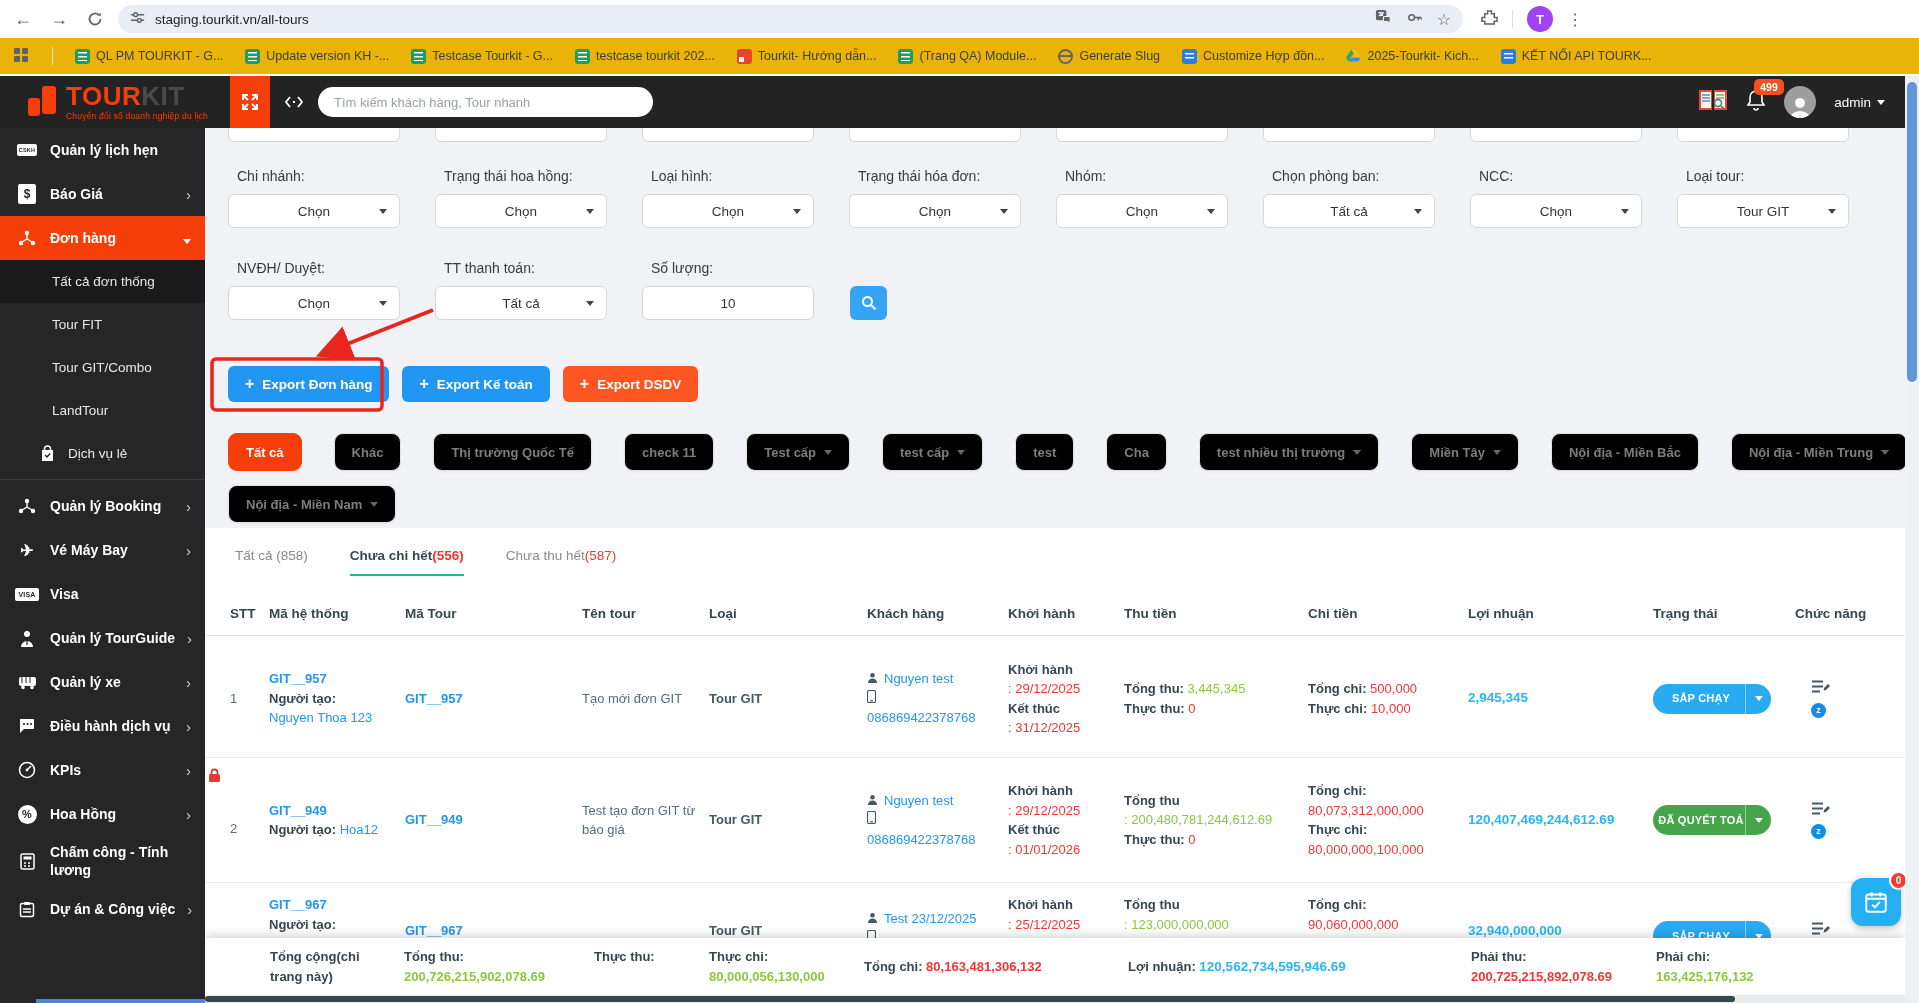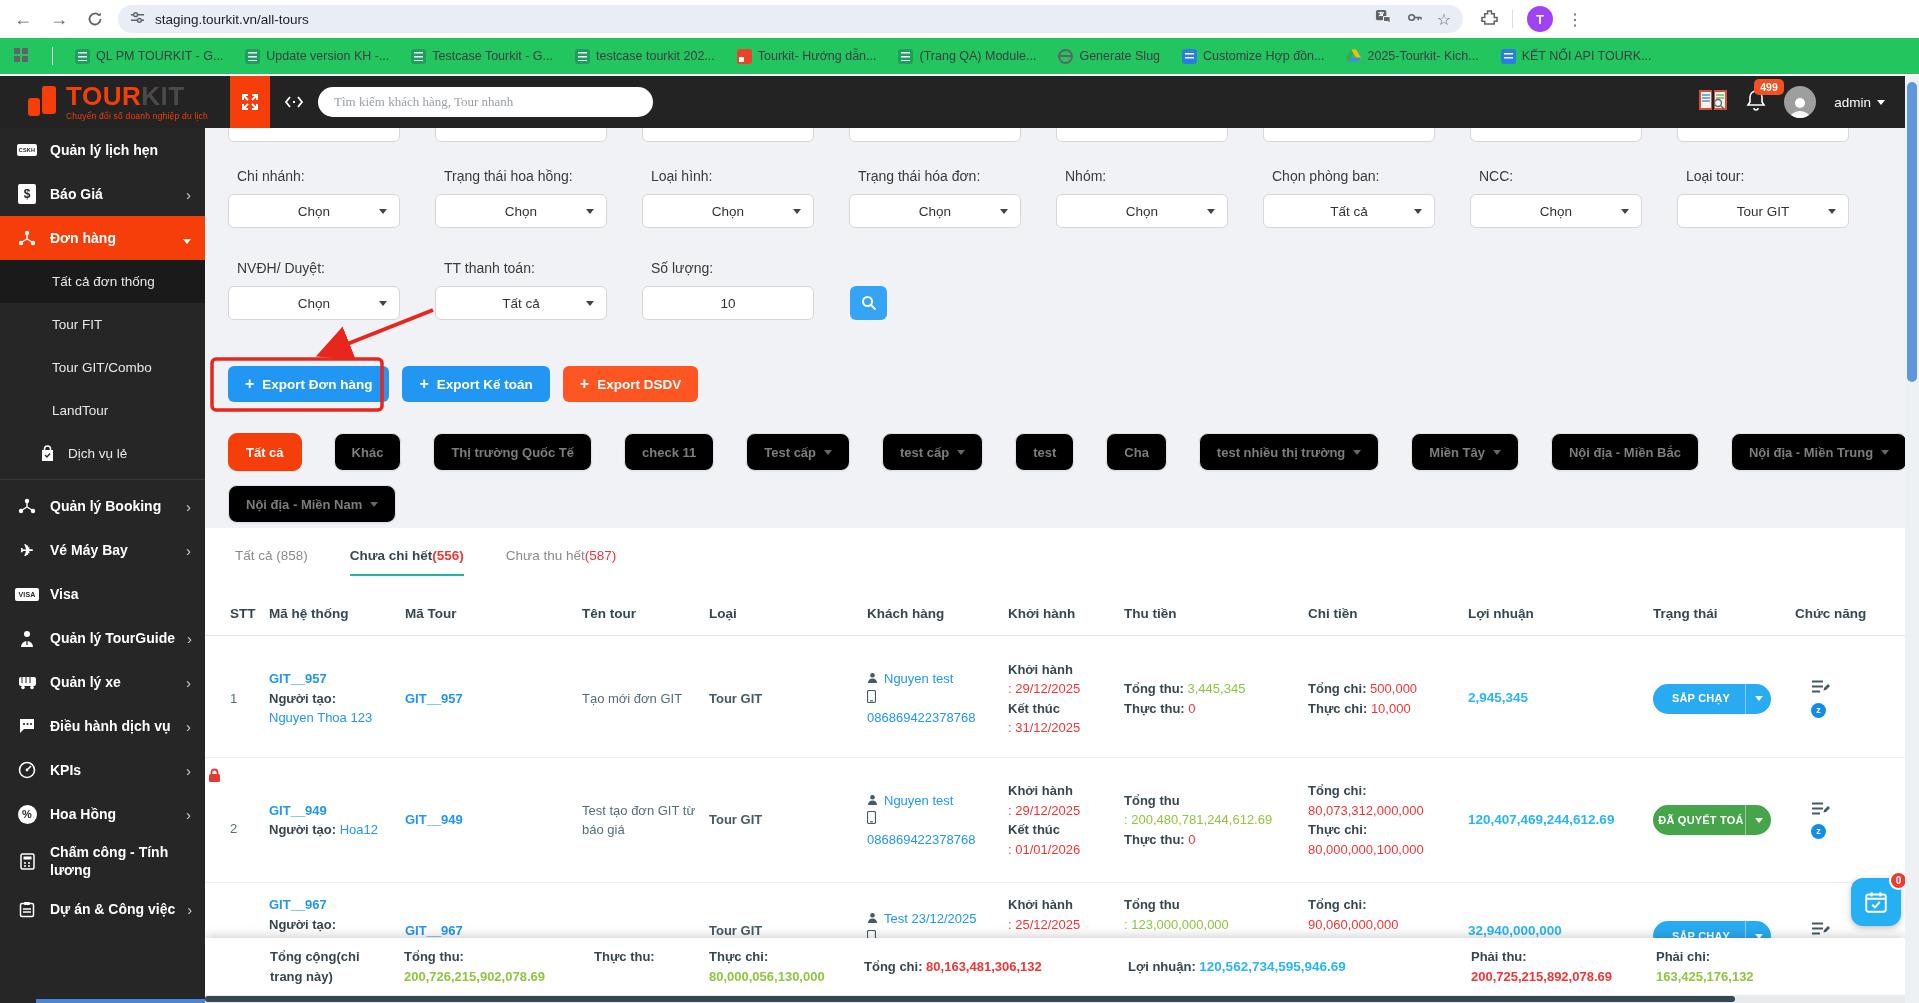--- a/index.html
+++ b/index.html
@@ -8,21 +8,21 @@
 
   
   .toolbar { position:absolute; top:0; left:0; right:0; height:38px; background:#fff; display:flex; align-items:center; padding:0 10px; gap:10px; }
   .nav-ic { color:#5f6368; font-size:18px; width:26px; height:26px; display:flex; align-items:center; justify-content:center; border-radius:50%; cursor:pointer; }
   .omnibox { flex:1; max-width:1345px; height:28px; background:#e9eef6; border-radius:14px; display:flex; align-items:center; padding:0 12px; gap:10px; }
   .omnibox input { border:none; background:transparent; outline:none; font-size:13.5px; color:#202124; flex:1; font-family:"Liberation Sans",sans-serif; }
   .omni-right { display:flex; align-items:center; gap:14px; margin-left:auto; }
   .chrome-right { display:flex; align-items:center; gap:14px; margin-left:8px; }
   .sep { width:1px; height:18px; background:#dadce0; }
   .avatar-t { width:26px; height:26px; border-radius:50%; background:#a142f4; color:#fff; font-size:13px; font-weight:bold; display:flex; align-items:center; justify-content:center; }
-  .bookmarks { position:absolute; top:38px; left:0; right:0; height:36px; background:#22c55e; display:flex; align-items:center; padding:0 14px; gap:22px; font-size:12.5px; color:#3c4043; }
+  .bookmarks { position:absolute; top:38px; left:0; right:0; height:36px; background:#eab308; display:flex; align-items:center; padding:0 14px; gap:22px; font-size:12.5px; color:#3c4043; }
   .bm { display:flex; align-items:center; gap:6px; cursor:pointer; white-space:nowrap; }
   .bm-ic { width:15px; height:15px; border-radius:3px; position:relative; flex:0 0 auto; }
   .bm-ic.sheets { background:#1ca05c; }
   .bm-ic.sheets::after { content:""; position:absolute; left:3px; top:3px; right:3px; bottom:3px; background:
       linear-gradient(#fff,#fff) 0 0/100% 1.5px no-repeat,
       linear-gradient(#fff,#fff) 0 4px/100% 1.5px no-repeat,
       linear-gradient(#fff,#fff) 0 8px/100% 1.5px no-repeat; }
   .bm-ic.tourkit { background:#e8432b; }
   .bm-ic.tourkit::after { content:""; position:absolute; left:2px; bottom:2px; width:5px; height:5px; background:#fff; }
   .bm-ic.docs { background:#2a7de1; }
@@ -39,21 +39,21 @@
   .logomark { width:30px; height:30px; position:relative; margin-top:3px; }
   .logomark i { position:absolute; background:#f63e0a; border-radius:3px; }
   .logomark .m1 { left:0; bottom:0; width:12px; height:18px; }
   .logomark .m2 { left:14px; top:0; width:14px; height:28px; }
   .logotext { line-height:1; }
   .logotext .t1 { font-size:26px; font-weight:bold; color:#f63e0a; letter-spacing:0.5px; }
   .logotext .t2 { font-size:26px; font-weight:bold; color:#4a4a4a; letter-spacing:0.5px; }
   .tagline { font-size:8.5px; color:#f63e0a; margin-top:3px; letter-spacing:0.2px; }
   .fsbtn { width:40px; height:52px; background:#f63e0a; display:flex; align-items:center; justify-content:center; cursor:pointer; }
   .codebtn { color:#fff; margin:0 14px; cursor:pointer; display:flex; align-items:center; }
-  .hsearch { width:335px; height:30px; border-radius:15px; border:none; outline:none; padding:0 16px; font-size:13px; color:#0f766e; background:#fff; font-family:Liberation Serif, serif; }
+  .hsearch { width:335px; height:30px; border-radius:15px; border:none; outline:none; padding:0 16px; font-size:13px; color:#0f766e; background:#fff; font-family:Liberation Sans, sans-serif; }
   .hsearch::placeholder { color:#9aa0a6; }
   .hdr-right { margin-left:auto; display:flex; align-items:center; gap:18px; padding-right:34px; }
   .bellwrap { position:relative; cursor:pointer; }
   .badge499 { position:absolute; top:-10px; left:8px; background:#f4511e; color:#fff; font-size:10.5px; font-weight:bold; border-radius:5px; padding:2px 6px; }
   .uavatar { width:32px; height:32px; border-radius:50%; background:#9e9e9e; display:flex; align-items:flex-end; justify-content:center; overflow:hidden; }
   .uname { color:#fff; font-size:13.5px; display:flex; align-items:center; gap:6px; cursor:pointer; }
   .caret-down { width:0; height:0; border-left:4px solid transparent; border-right:4px solid transparent; border-top:5px solid #fff; display:inline-block; }
 
   
   .sidebar { position:absolute; top:128px; left:0; bottom:0; width:205px; background:#262626; overflow:hidden; z-index:10; }

